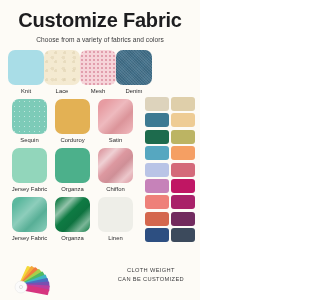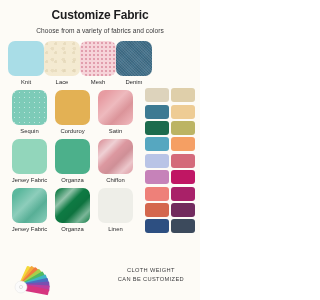--- a/index.html
+++ b/index.html
@@ -17,21 +17,21 @@
     background: #fdfbf6;
     overflow: hidden;
   }
 
   
   .header {
     padding-top: 9px;
     text-align: center;
   }
   .title {
-    font-size: 12px;
+    font-size: 20px;
     font-weight: bold;
     color: #1d1d1f;
     letter-spacing: -0.2px;
     line-height: 1.1;
   }
   .subtitle {
     margin-top: 5px;
     font-size: 6.6px;
     color: #3a3a3c;
     letter-spacing: 0.05px;

